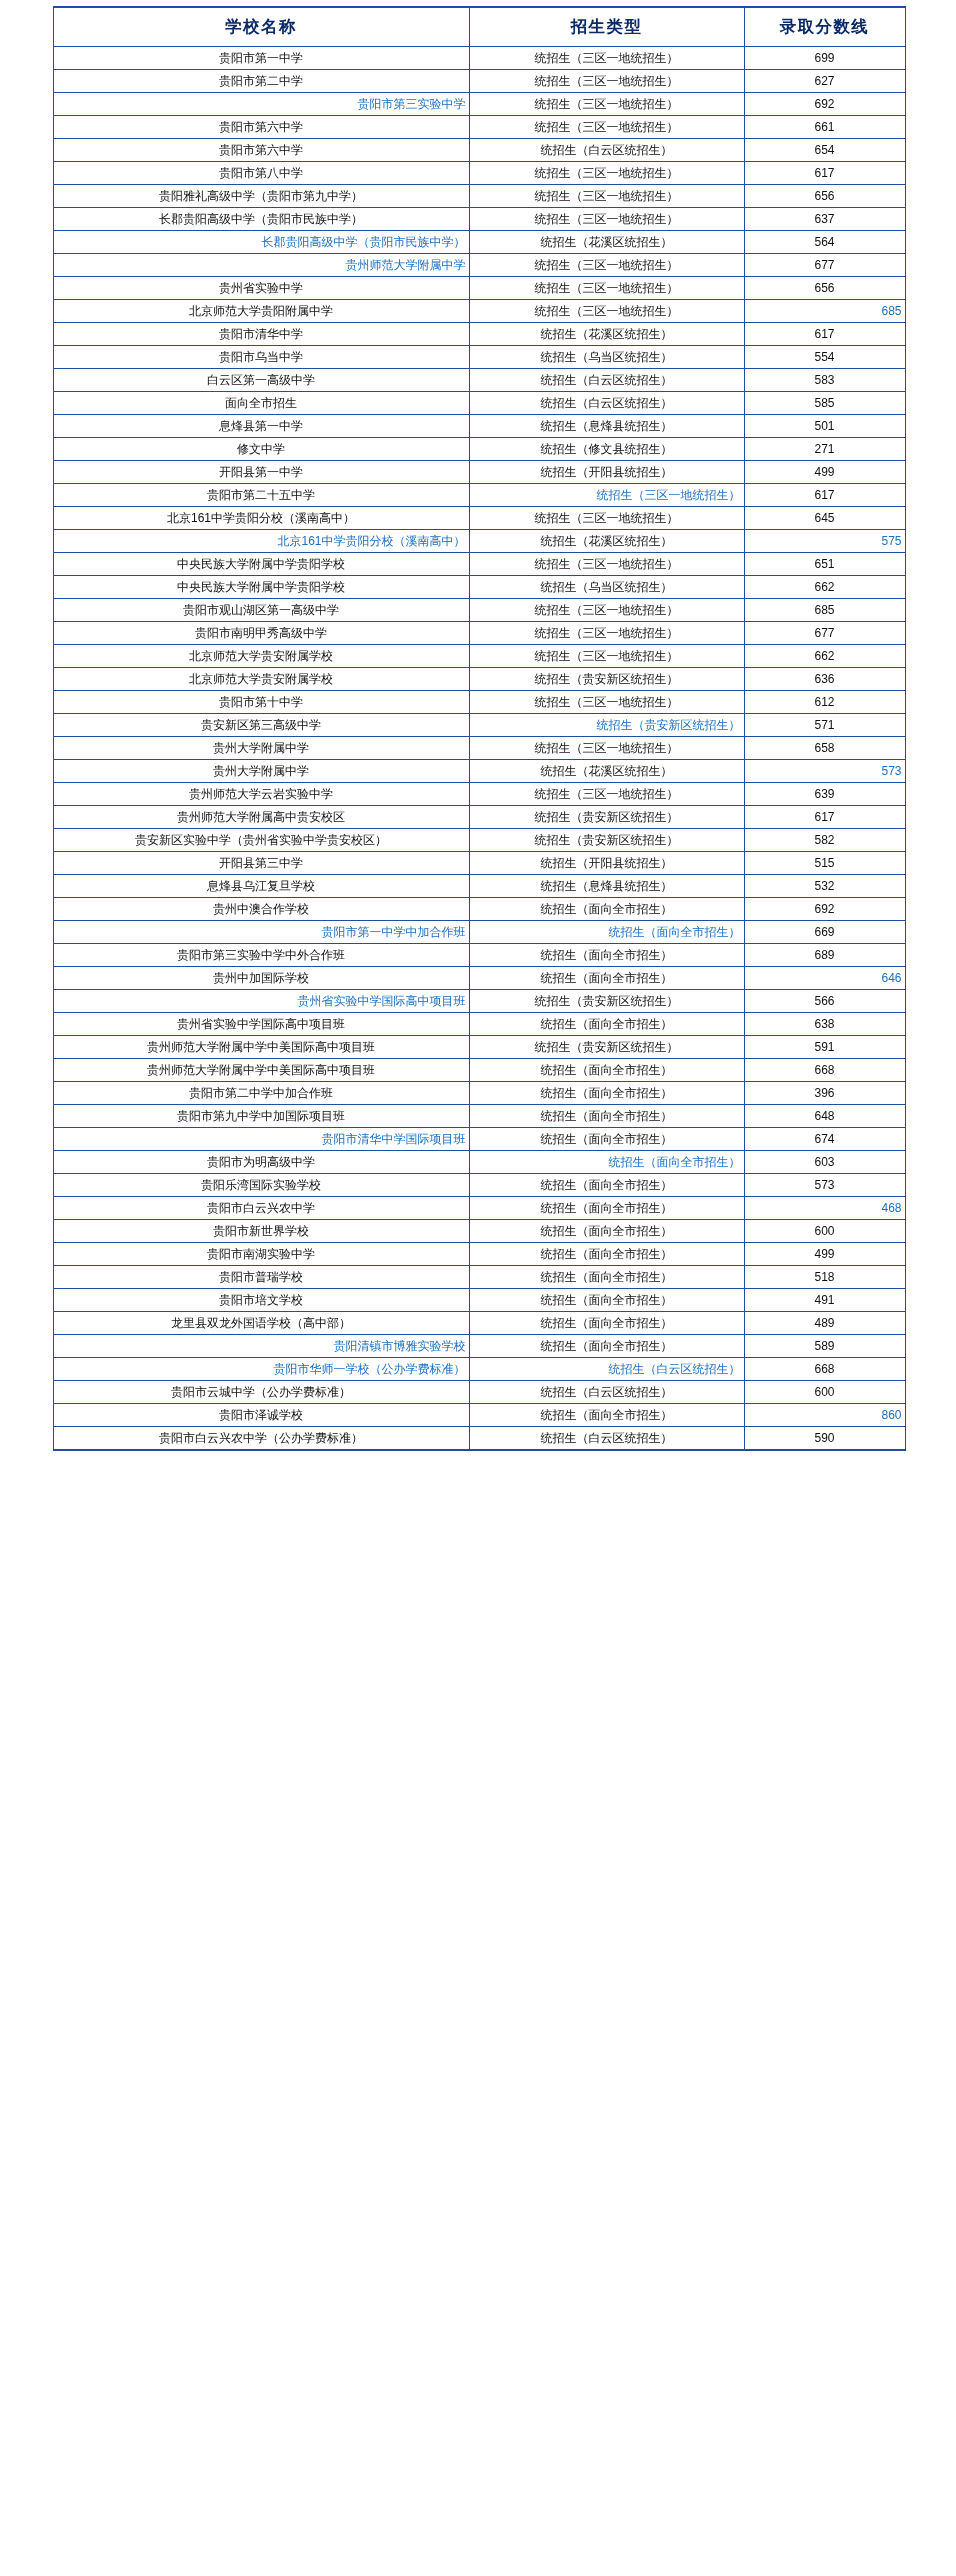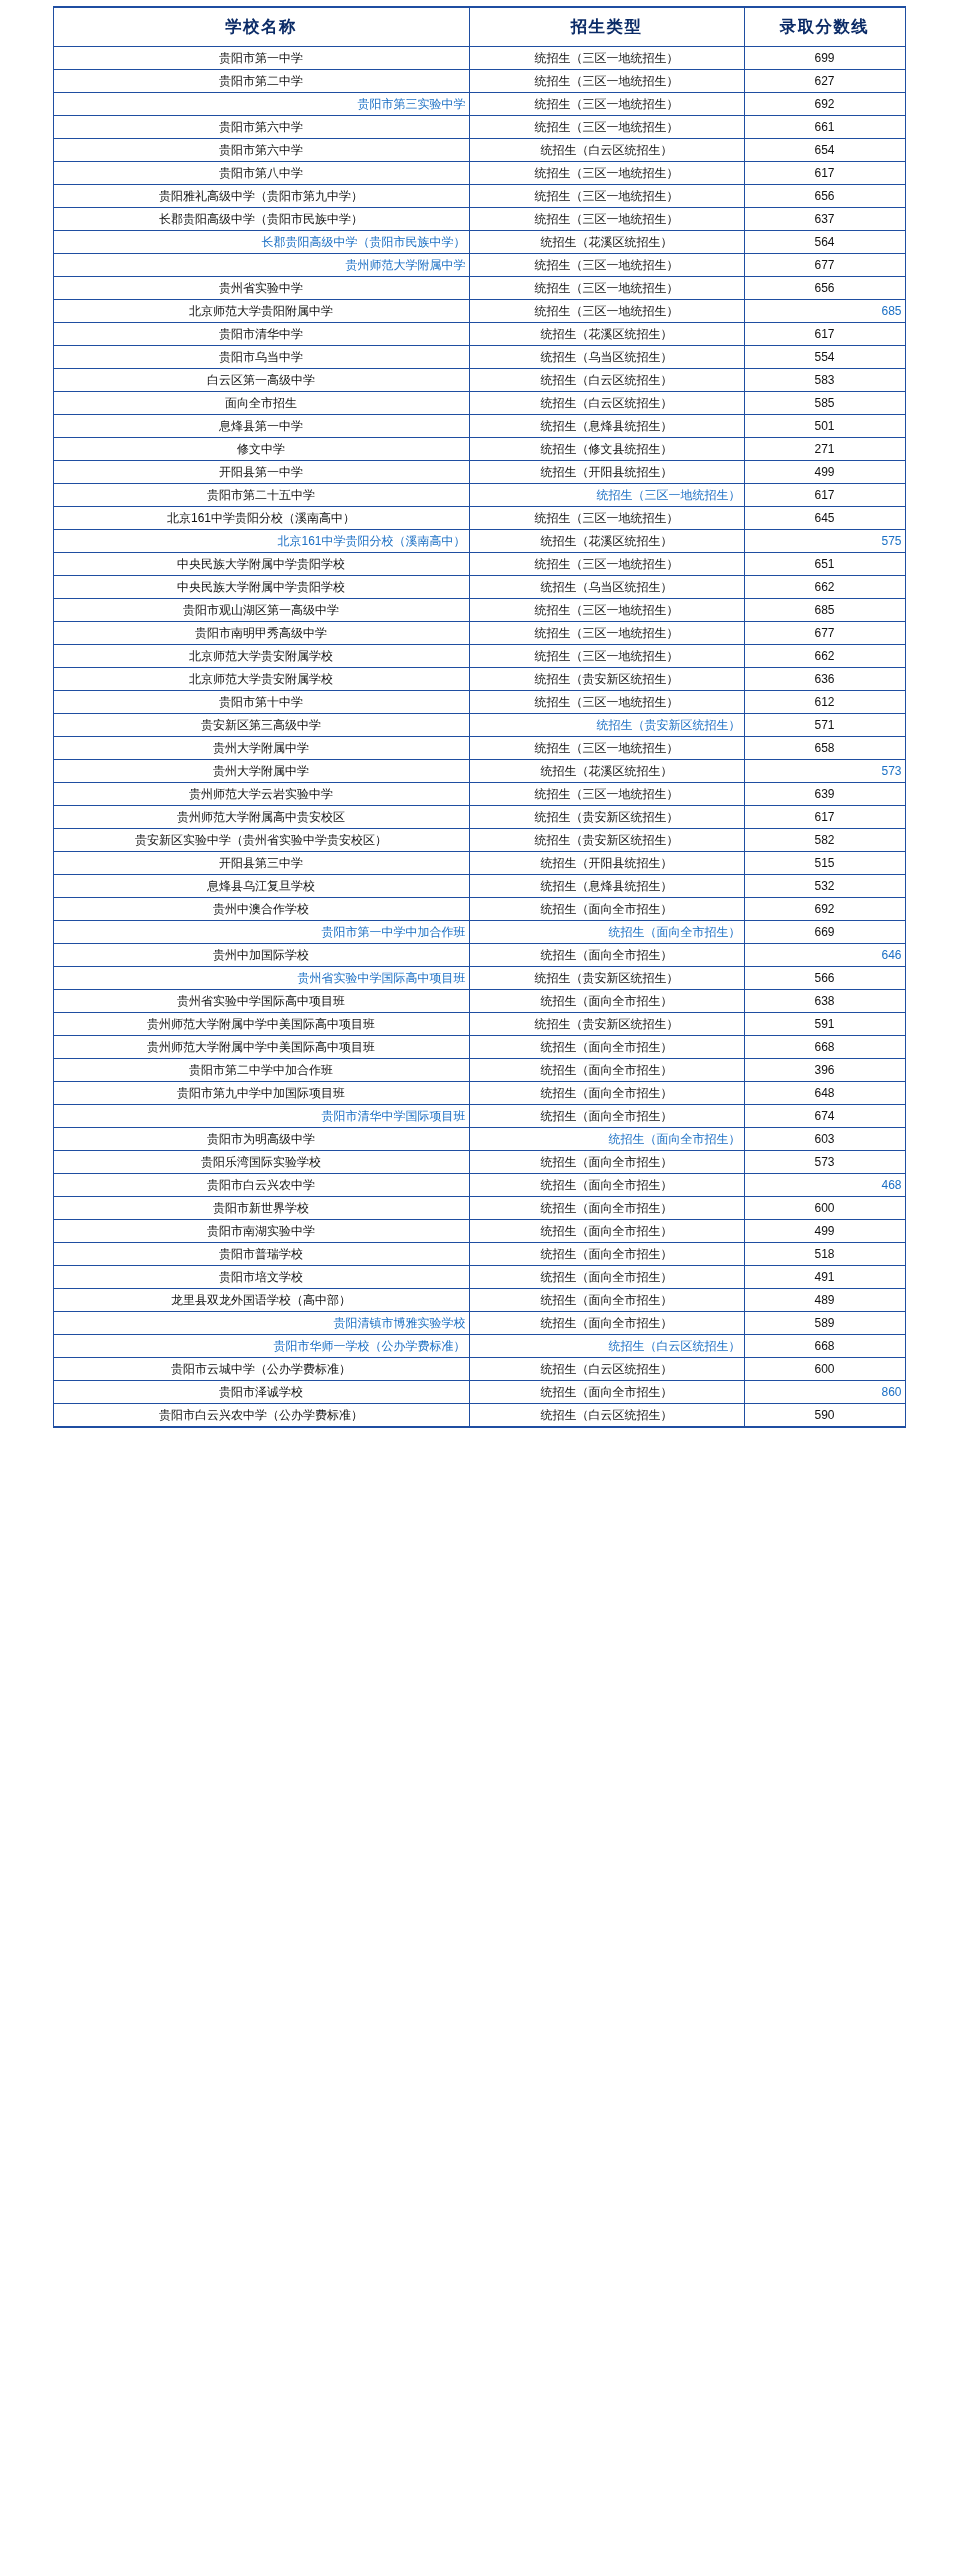--- a/index.html
+++ b/index.html
@@ -275,20 +275,25 @@
           <td class="school">贵州中澳合作学校</td>
           <td class="type">统招生（面向全市招生）</td>
           <td class="score">692</td>
         </tr>
         <tr>
           <td class="school accent">贵阳市第一中学中加合作班</td>
           <td class="type accent">统招生（面向全市招生）</td>
           <td class="score">669</td>
         </tr>
         <tr>
+          <td class="school">贵阳市第三实验中学中外合作班</td>
+          <td class="type">统招生（面向全市招生）</td>
+          <td class="score">689</td>
+        </tr>
+        <tr>
           <td class="school">贵州中加国际学校</td>
           <td class="type">统招生（面向全市招生）</td>
           <td class="score accent">646</td>
         </tr>
         <tr>
           <td class="school accent">贵州省实验中学国际高中项目班</td>
           <td class="type">统招生（贵安新区统招生）</td>
           <td class="score">566</td>
         </tr>
         <tr>

